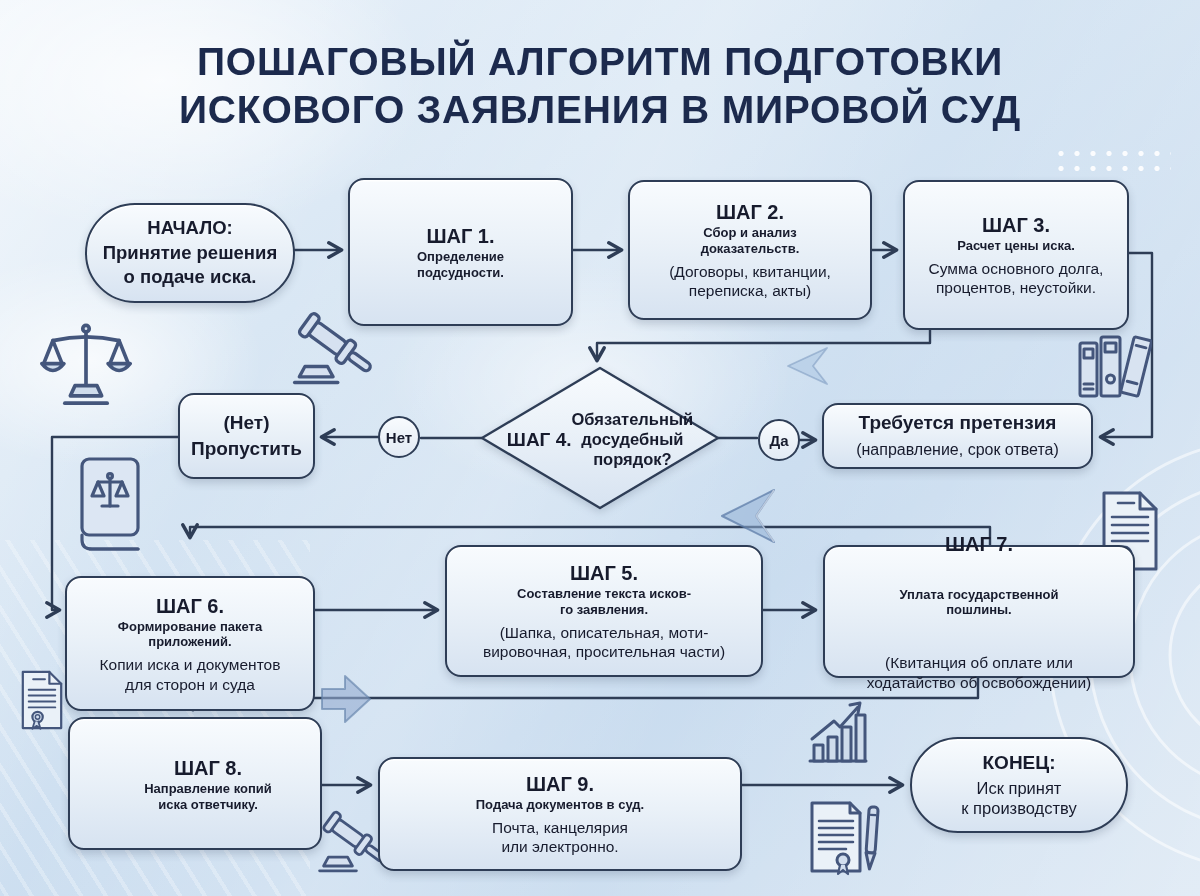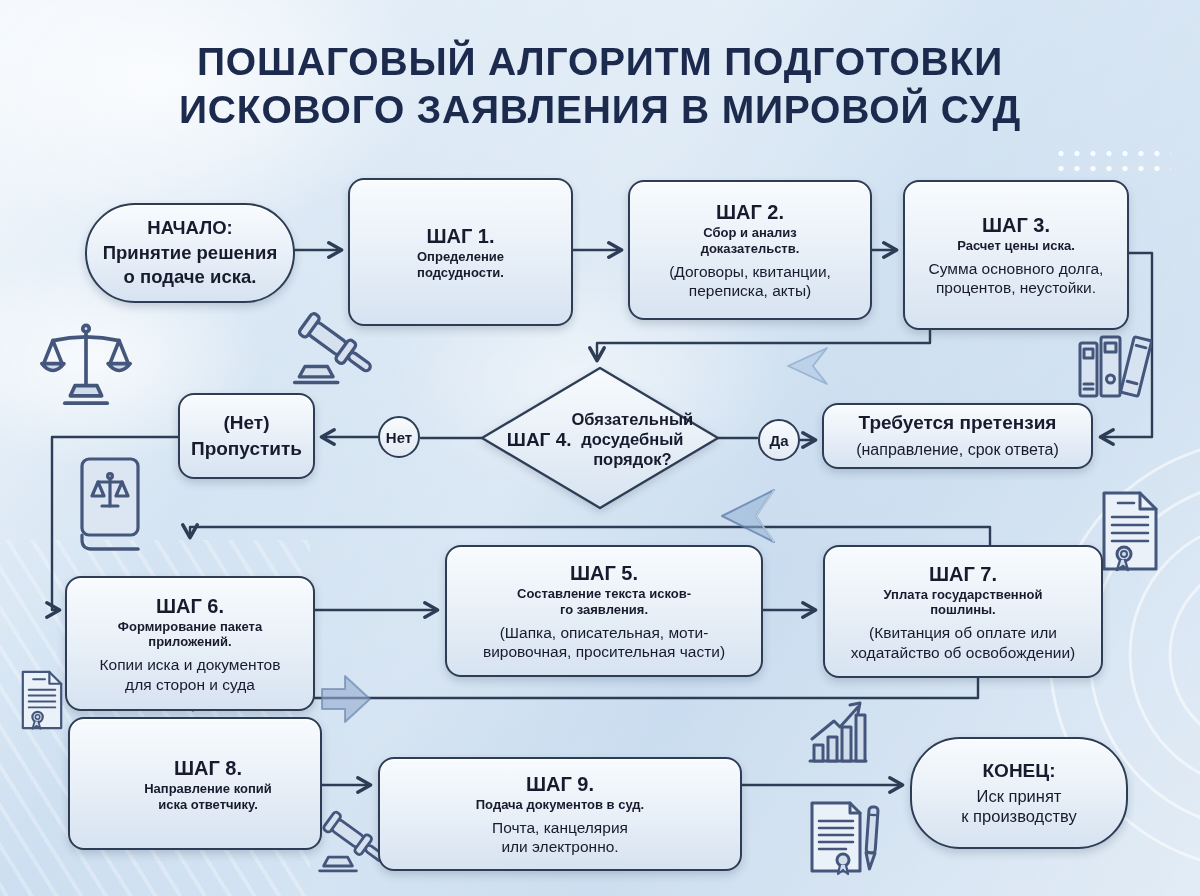--- a/index.html
+++ b/index.html
@@ -35,24 +35,24 @@
   #n-step1{left:348px;top:178px;width:225px;height:148px;}
   #n-step2{left:628px;top:180px;width:244px;height:140px;}
   #n-step3{left:903px;top:180px;width:226px;height:150px;}
   #n-skip{left:178px;top:393px;width:137px;height:86px;}
   #n-skip .pt{font-weight:800;font-size:19px;line-height:1.35;white-space:pre-line;}
   #n-claim{left:822px;top:403px;width:271px;height:66px;padding:4px 8px;}
   #n-claim .t{font-size:19px;line-height:1.2;}
   #n-claim .d{margin-top:6px;font-size:16px;}
   #n-step6{left:65px;top:545px;width:250px;height:135px;margin-top:31px;}
   #n-step5{left:445px;top:545px;width:318px;height:132px;}
-  #n-step7{left:823px;top:545px;width:280px;height:133px;}
+  #n-step7{left:823px;top:545px;width:312px;height:133px;gap:30px;}
   #n-step8{left:68px;top:717px;width:254px;height:133px;padding-left:36px;}
   #n-step9{left:378px;top:757px;width:364px;height:114px;}
-  #n-end{left:910px;top:737px;width:218px;height:112px;border-radius:50px;}
+  #n-end{left:910px;top:737px;width:218px;height:96px;border-radius:50px;}
   #n-end .t{font-size:19px;}
   #n-end .d{font-size:16.5px;margin-top:2px;}
   #n-step4-text{position:absolute;left:500px;top:392px;width:200px;height:96px;z-index:31;
     display:flex;flex-direction:row;align-items:center;justify-content:center;text-align:center;color:#171b2d;}
   #n-step4-text .dt{font-weight:800;font-size:19px;line-height:1.25;}
   #n-step4-text .ds{font-weight:800;font-size:16.5px;line-height:1.2;white-space:pre-line;}
   .branch-circle{position:absolute;width:42px;height:42px;border-radius:50%;z-index:32;
     border:2.5px solid #2e3d56;background:linear-gradient(180deg,#f8fbfe,#e2eaf4);box-sizing:border-box;
     display:flex;align-items:center;justify-content:center;font-weight:800;font-size:15px;color:#171b2d;}
   #c-no{left:378px;top:416px;}

